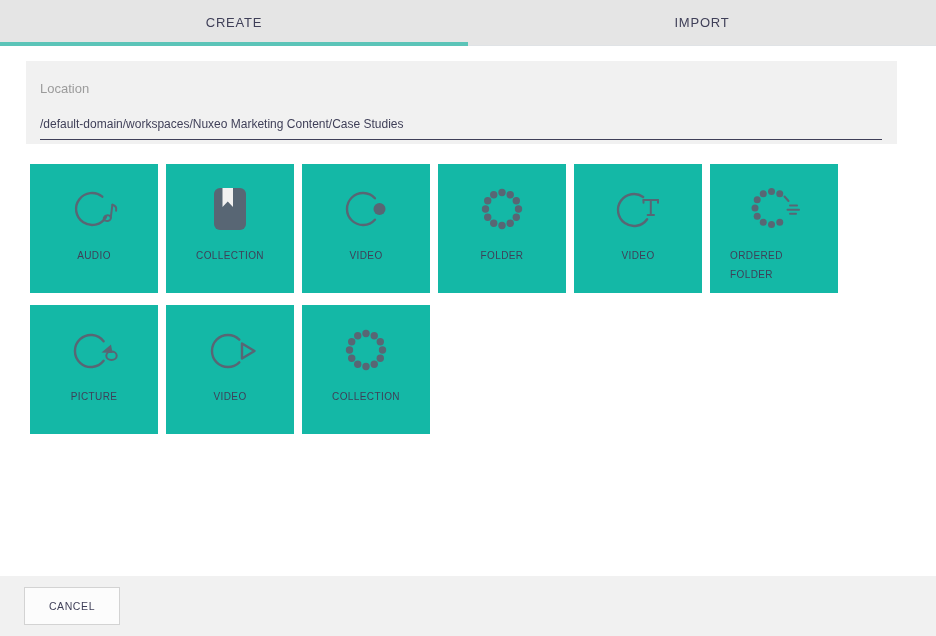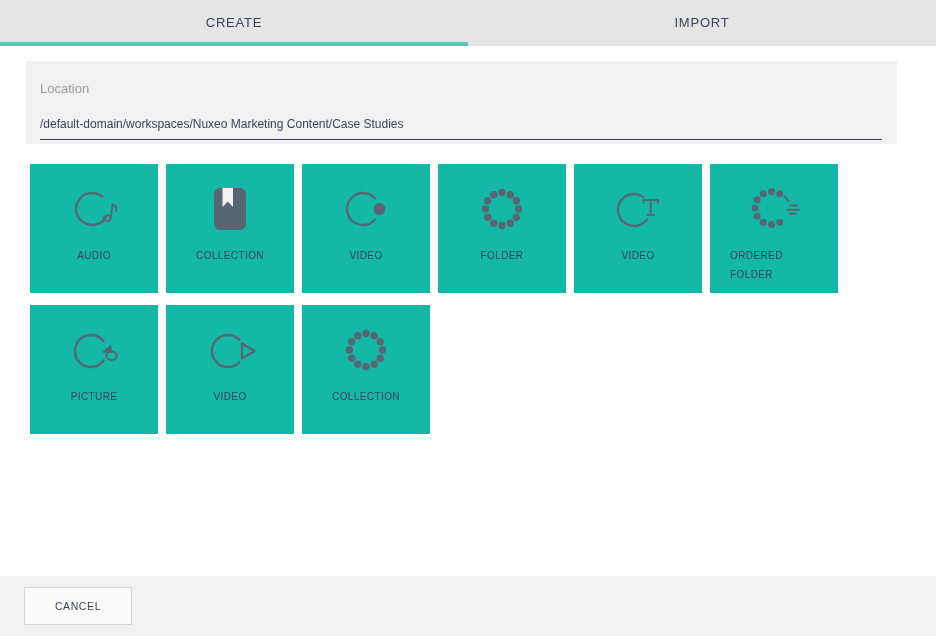--- a/index.html
+++ b/index.html
@@ -109,21 +109,21 @@
   .footer {
     margin-top:auto;
     flex:0 0 60px;
     height:60px;
     background:#f1f1f1;
     display:flex;
     align-items:center;
   }
   .cancel-button {
     margin-left:24px;
-    width:108px;
+    width:96px;
     height:38px;
     background:#fcfcfc;
     border:1px solid #d3d3d3;
     font-family:"Liberation Sans", sans-serif;
     font-size:10.5px;
     letter-spacing:0.6px;
     color:#3f3f58;
     cursor:pointer;
   }
 

